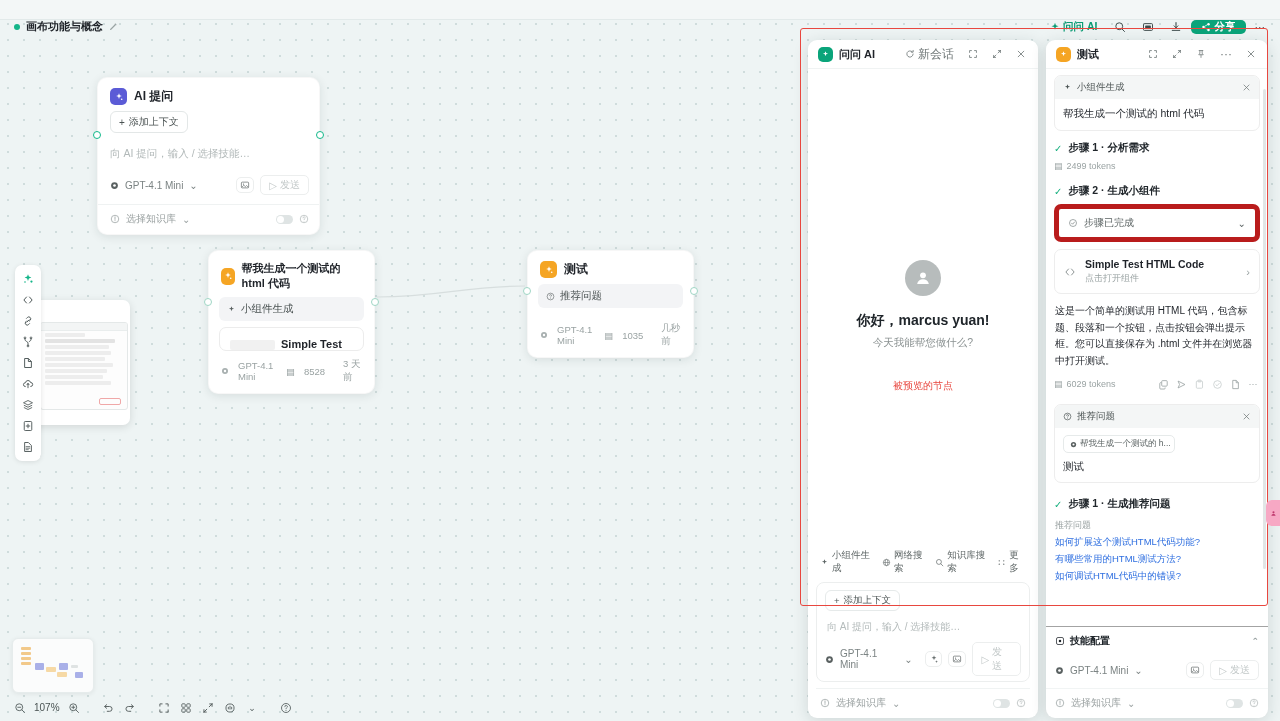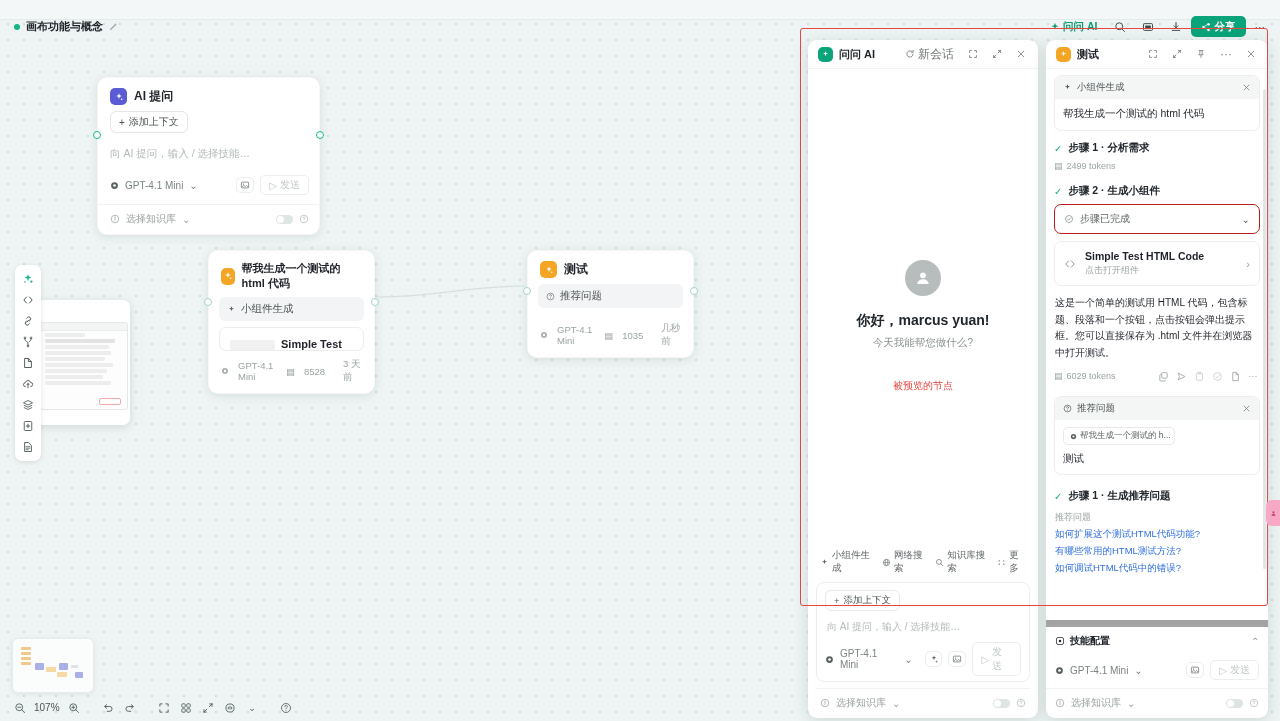--- a/index.html
+++ b/index.html
@@ -37,21 +37,21 @@
     display:flex; align-items:center; gap:2px;
   }
   .tr-btn {
     height:21px; display:flex; align-items:center; gap:3px;
     padding:0 7px; border-radius:5px; background:transparent;
     color:#3d4a4a; font-size:10.5px; cursor:pointer;
   }
   .tr-ai { color:#0b9b74; font-weight:600;}
   .tr-share {
     background:#0aa47a; color:#fff; font-weight:600;
-    padding:0 10px; height:21px; border-radius:5px;
+    padding:0 10px; height:14px; border-radius:5px;
     display:flex; align-items:center; gap:4px; font-size:10.5px;
   }
   svg { display:block; }
 
   
   #left-tools {
     position:absolute; left:15px; top:265px;
     width:26px; background:#ffffff; border-radius:7px;
     box-shadow:0 1px 5px rgba(0,0,0,.10);
     display:flex; flex-direction:column; align-items:center;
@@ -207,39 +207,39 @@
   .card-head{
     background:#f4f6f6; padding:5px 8px; display:flex;align-items:center;gap:5px;
     font-size:9.5px;color:#4d5555;
   }
   .card-head .spacer{flex:1;}
   .card-body{padding:8px 8px 9px; font-size:10.5px; color:#1f2329;}
   .step-line{display:flex;align-items:center;gap:6px;margin:10px 8px 0;font-size:10.5px;font-weight:700;color:#20262b;}
   .check{color:#17b07f;font-size:10px;}
   .tokens{display:flex;align-items:center;gap:4px;margin:6px 8px 0;font-size:9px;color:#9aa3a3;}
   .done-box{
-    margin:6px 8px 0;border:1px solid #b91c1c;border-radius:7px;
+    margin:6px 8px 0;border:5px solid #b91c1c;border-radius:7px;
     padding:7px 9px;display:flex;align-items:center;gap:6px;font-size:10px;color:#5b6363;
   }
   .done-box .spacer{flex:1;}
   .artifact{
     margin:7px 8px 0;border:1px solid #ededed;border-radius:7px;
     padding:8px 9px;display:flex;align-items:center;gap:9px;
   }
   .artifact .spacer{flex:1;}
   .art-t{font-size:10.5px;font-weight:700;color:#1f2329;}
   .art-s{font-size:9px;color:#9aa3a3;margin-top:2px;}
   .para{margin:9px 9px 0;font-size:10px;line-height:1.65;color:#1f2329;}
   .act-row{display:flex;align-items:center;gap:4px;margin:8px 8px 0;font-size:9px;color:#9aa3a3;}
   .act-row .spacer{flex:1;}
   .act-ic{width:14px;height:14px;display:flex;align-items:center;justify-content:center;color:#9aa3a3;cursor:pointer;}
   .minichip{display:inline-flex;align-items:center;gap:3px;border:1px solid #e6eaea;border-radius:5px;padding:2px 6px;font-size:8.5px;color:#5a6262;max-width:112px;overflow:hidden;white-space:nowrap;}
   .sugg-title{margin:8px 9px 0;font-size:9px;color:#99a1a1;}
   .sugg{margin:4px 9px 0;font-size:9.5px;color:#2f6fe0;cursor:pointer;}
-  .rp-foot{border-top:7px solid #a3a3a3;}
+  .rp-foot{border-top:1px solid #a3a3a3;}
   .cfg-head{display:flex;align-items:center;gap:5px;padding:7px 9px 4px;font-size:10px;font-weight:700;color:#20262b;}
   .cfg-head .spacer{flex:1;}
   .cfg-box{margin:2px 8px 0;background:#f5f7f7;border-radius:6px;padding:8px 9px;}
   .cfg-row{display:flex;align-items:center;gap:6px;font-size:9.5px;color:#5b6363;}
   .cfg-row .spacer{flex:1;}
   .reset{color:#17b07f;display:flex;align-items:center;gap:3px;cursor:pointer;}
   .toggle-lg{width:22px;height:11px;border-radius:6px;background:#e2e6e6;position:relative;margin-top:7px;}
   .toggle-lg:after{content:"";position:absolute;left:1px;top:1px;width:9px;height:9px;border-radius:50%;background:#fff;}
   .rp-inrow{display:flex;align-items:center;gap:6px;padding:8px 9px;font-size:10px;color:#7b8383;}
   .rp-inrow .spacer{flex:1;}

